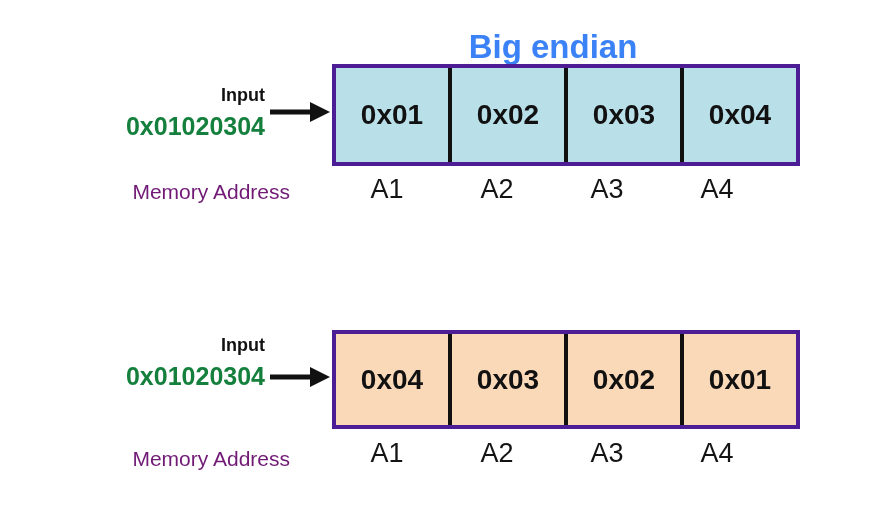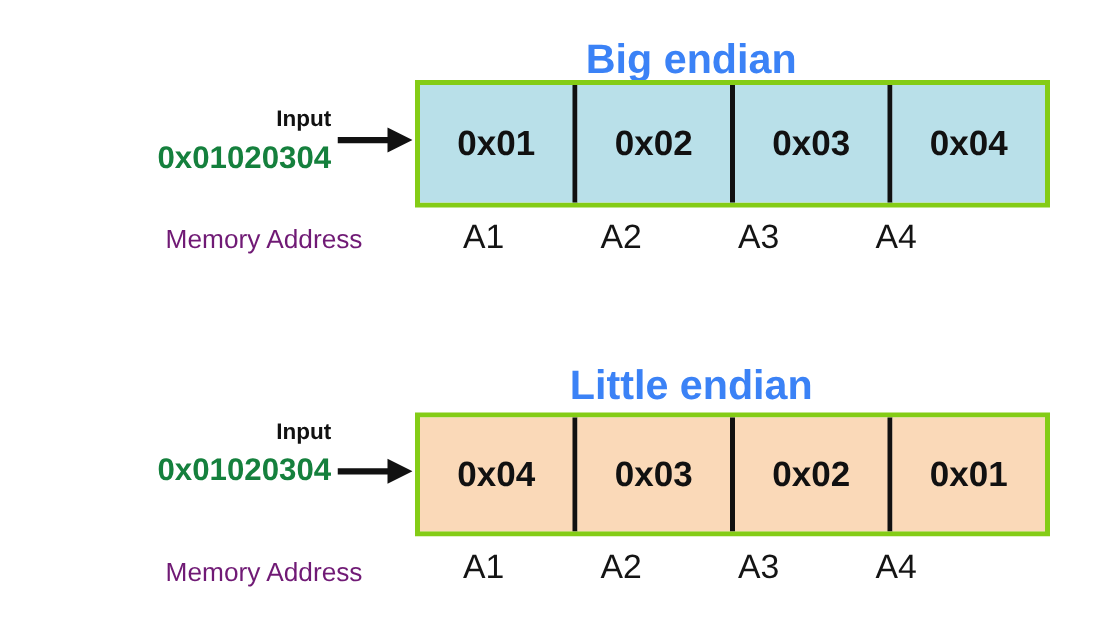--- a/index.html
+++ b/index.html
@@ -80,23 +80,23 @@
     font-weight: normal;
     color: #701a75;
     white-space: nowrap;
   }
   #section-big .mem-label    { top: 180px; }
 
   
   .byte-table {
     position: absolute;
     left: 332px;
-    width: 508px;
+    width: 468px;
     display: flex;
-    border: 4px solid #84cc16;
+    border: 4px solid #4c1d95;
     box-sizing: border-box;
   }
   #section-big .byte-table    { top: 64px;  height: 102px; }
 
   .byte-cell {
     flex: 1 1 0;
     display: flex;
     align-items: center;
     justify-content: center;
     font-size: 28px;
@@ -161,21 +161,20 @@
       <div class="addr-cell">A1</div>
       <div class="addr-cell">A2</div>
       <div class="addr-cell">A3</div>
       <div class="addr-cell">A4</div>
     </div>
 
   </div>
 
   <div class="section" id="section-little">
 
-    <div class="section-title">Little endian</div>
 
     <div class="left-block">
       <div class="input-word">Input</div>
       <div class="input-value">0x01020304</div>
     </div>
 
   </div>
 
   <div class="arrow" style="left:270px; top:364px;">
     <svg width="60" height="26" viewBox="0 0 60 26" aria-hidden="true">

